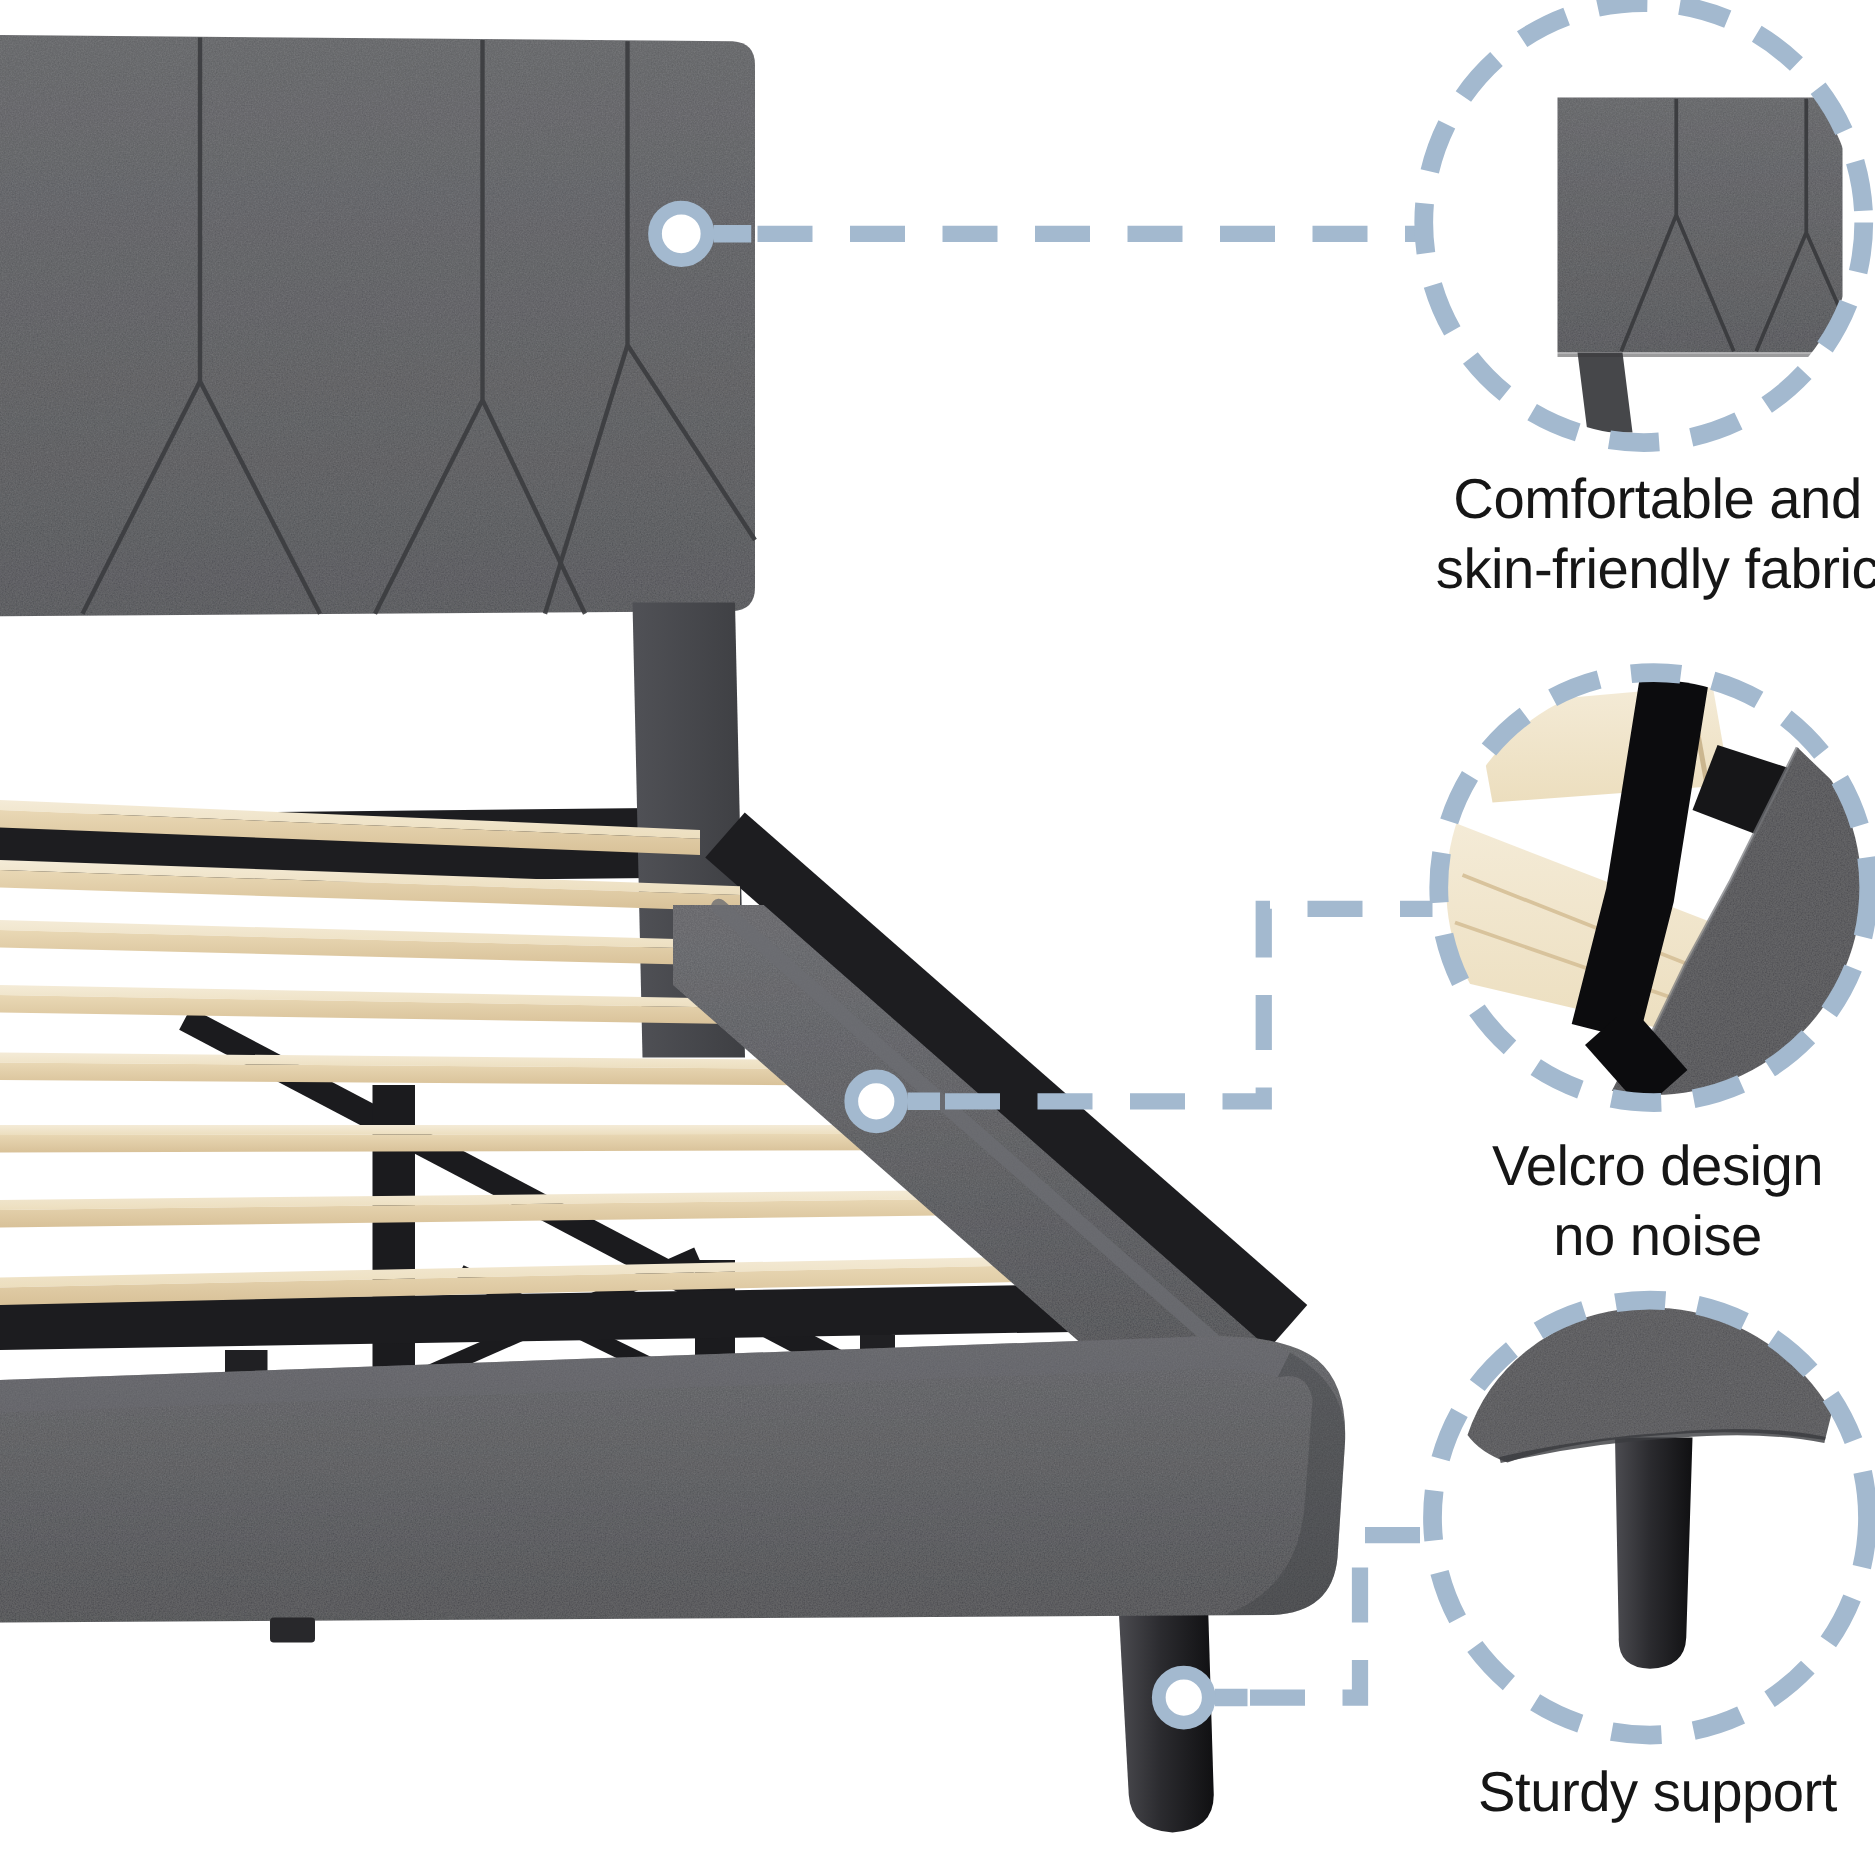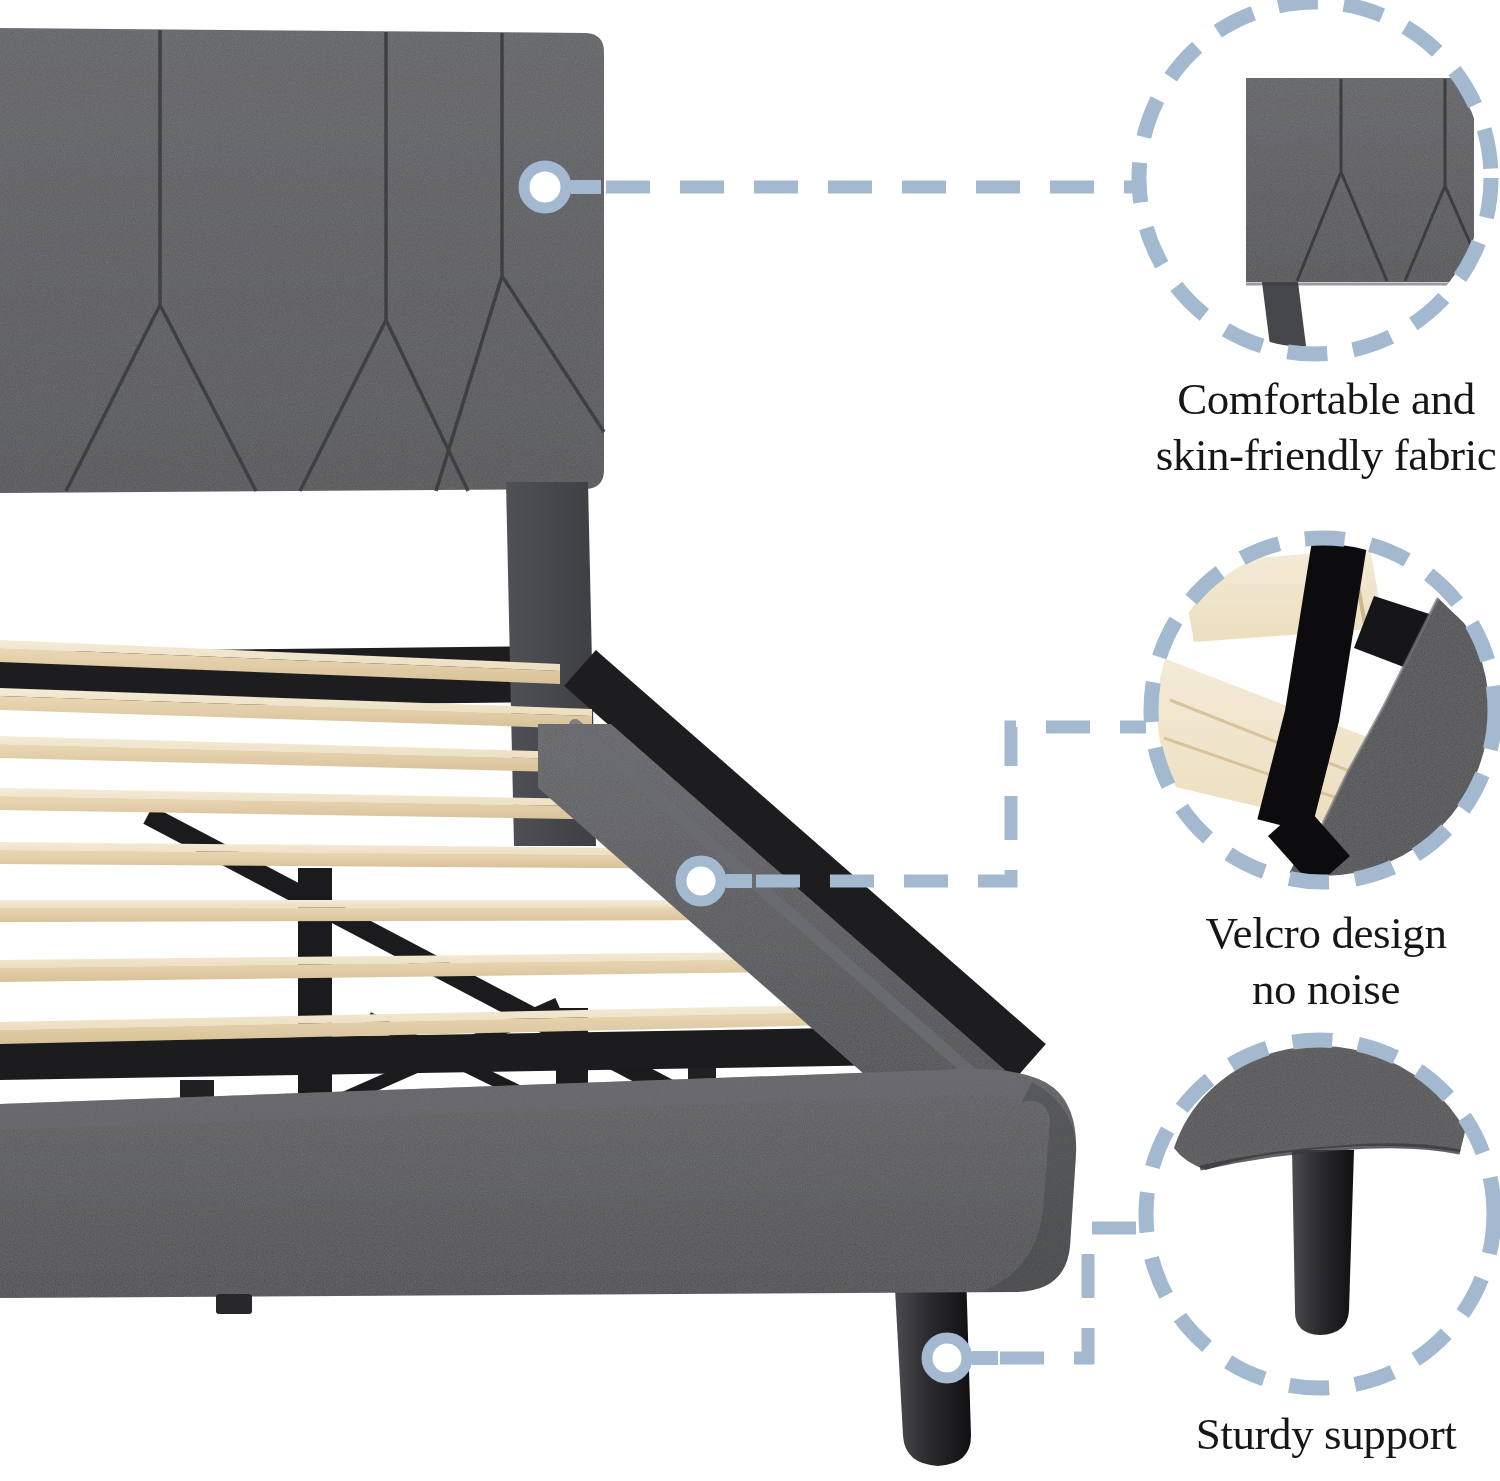--- a/index.html
+++ b/index.html
@@ -1,17 +1,17 @@
 <!DOCTYPE html>
 <html><head>
 <meta charset="utf-8">
 <style>
   html,body{margin:0;padding:0;background:#ffffff;}
   .stage{position:relative;width:1500px;height:1481px;background:#ffffff;overflow:hidden;
-         font-family:Liberation Serif, serif;}
+         font-family:Liberation Sans, sans-serif;}
   .stage svg{position:absolute;left:0;top:0;}
   .caption{position:absolute;width:400px;text-align:center;color:#161616;
            font-size:45px;line-height:56px;letter-spacing:-0.4px;font-weight:400;}
   .caption span{display:block;}
 </style>
 </head>
 <body>
 
 <div class="stage">
 <svg width="1500" height="1481" viewBox="0 0 1500 1481">

